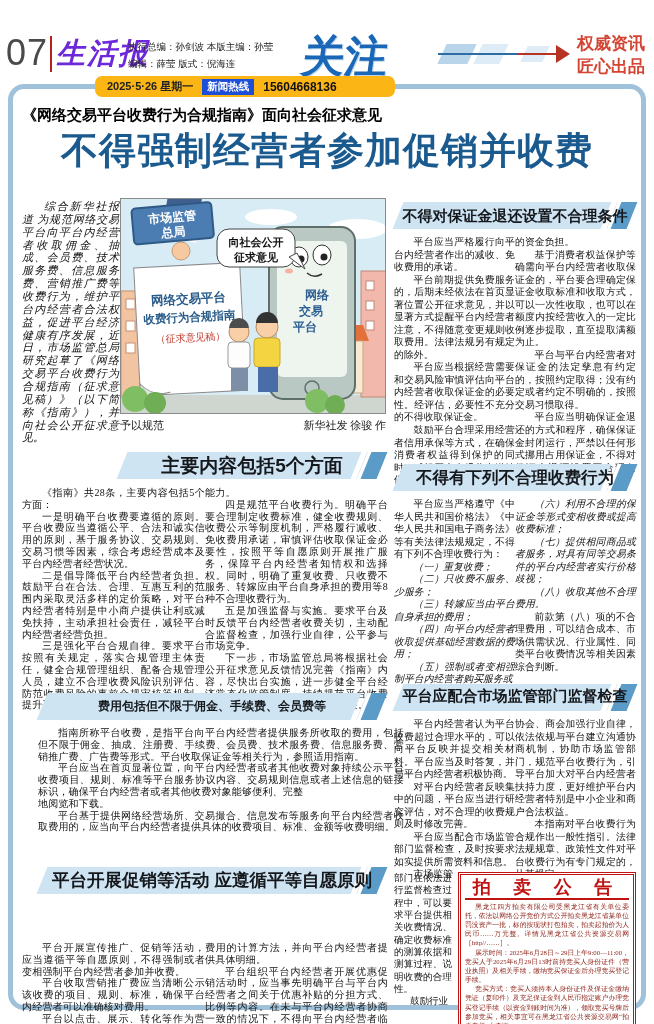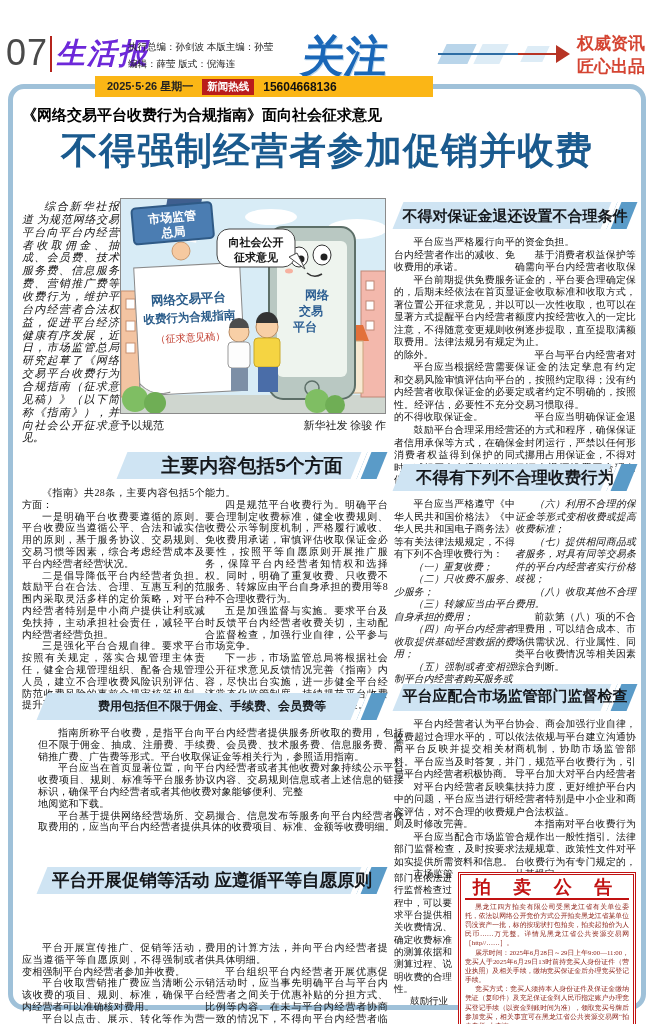--- a/index.html
+++ b/index.html
@@ -15,23 +15,23 @@
   .guanzhu { left:302px; top:28px; font-family:"Liberation Sans",sans-serif; font-size:43px; font-weight:900; color:#1a67b8; transform:skewX(-8deg); text-shadow:1px 1px 0 #bcd6ea; }
   .arrow-graphic { left:438px; top:42px; width:138px; height:26px; }
   .arrow-graphic .p1 { position:absolute; left:4px; top:2px; width:30px; height:20px; background:#b9d5ea; transform:skewX(-25deg); }
   .arrow-graphic .p2 { position:absolute; left:40px; top:2px; width:26px; height:20px; background:#ddecf6; transform:skewX(-25deg); }
   .arrow-graphic .p3 { position:absolute; left:86px; top:4px; width:22px; height:16px; background:#ddecf6; transform:skewX(-25deg); }
   .arrow-graphic .line { position:absolute; left:0; top:11px; width:118px; height:2px; background:#2e6da4; }
   .arrow-graphic .line-red { position:absolute; left:80px; top:11px; width:40px; height:2px; background:#b73425; }
   .arrow-graphic .head { position:absolute; left:118px; top:3px; width:0; height:0; border-left:14px solid #b73425; border-top:9px solid transparent; border-bottom:9px solid transparent; }
   .slogan { left:577px; top:33px; font-family:"Liberation Sans",sans-serif; font-size:17px; font-weight:bold; color:#d44432; line-height:1.35; text-align:left; }
 
-  .pill { left:95px; top:76px; width:338px; height:21px; background:#fbb616; border-radius:0; display:flex; align-items:center; padding:0 12px; gap:9px; z-index:5; font-family:"Liberation Sans",sans-serif; }
+  .pill { left:95px; top:76px; width:300px; height:21px; background:#fbb616; border-radius:7px; display:flex; align-items:center; padding:0 12px; gap:9px; z-index:5; font-family:"Liberation Sans",sans-serif; }
   .pill .date { font-size:11px; font-weight:bold; color:#222; }
-  .pill .hotline { background:#b91c1c; color:#fff; font-size:10.5px; font-weight:bold; padding:1px 5px; }
+  .pill .hotline { background:#1d4ed8; color:#fff; font-size:10.5px; font-weight:bold; padding:1px 5px; }
   .pill .phone { font-size:12px; font-weight:bold; color:#111; }
 
   
   .main-box { left:8px; top:84px; width:638px; height:926px; border:5px solid #9fc1d9; border-radius:16px; background:#fff; }
 
   .kicker { left:22px; top:106px; width:600px; font-size:15px; font-weight:bold; color:#000; }
   .main-title { left:14px; top:126px; width:626px; text-align:center; font-family:"Liberation Sans",sans-serif; font-size:37px; font-weight:900; color:#1a5a8e; letter-spacing:1px; }
 
   
   .sh { height:27px; z-index:3; }

